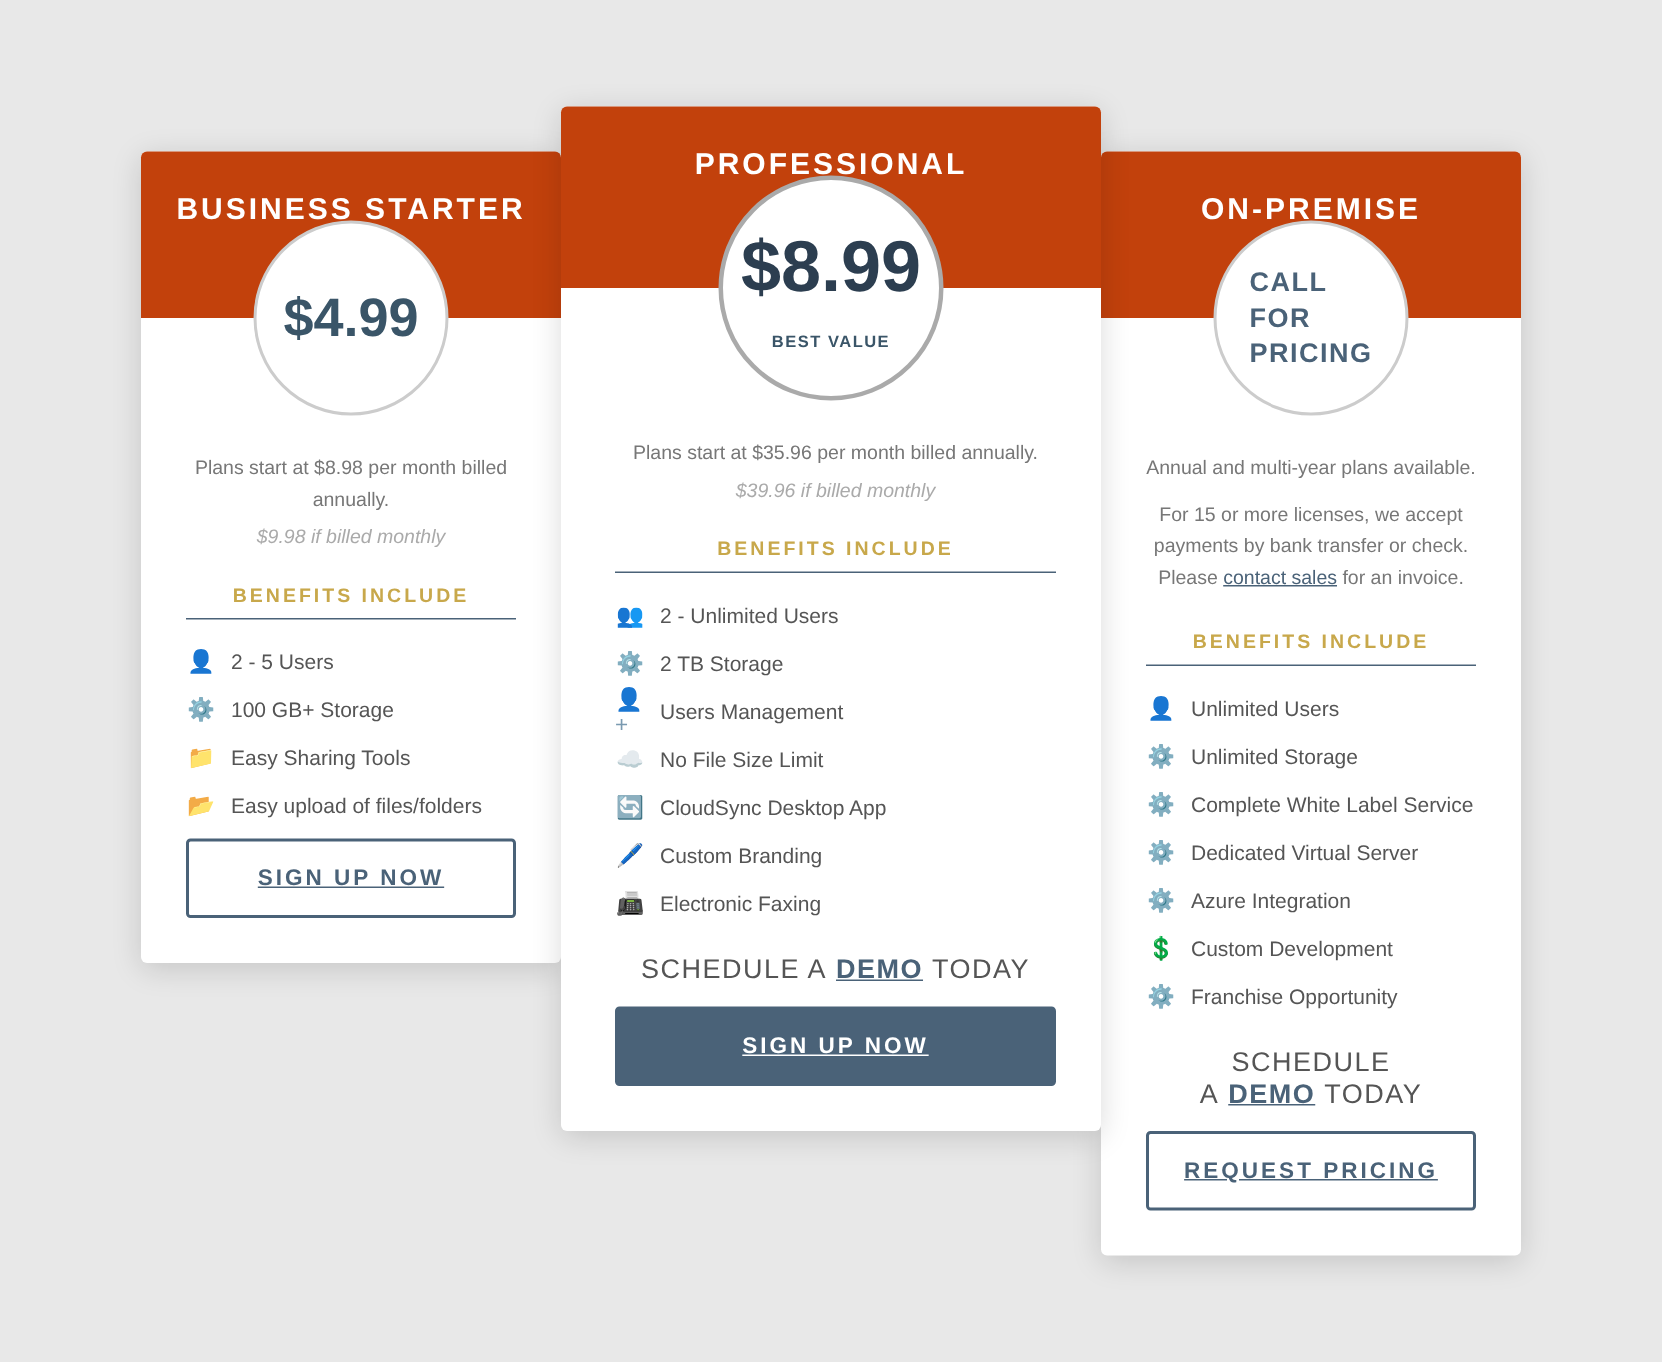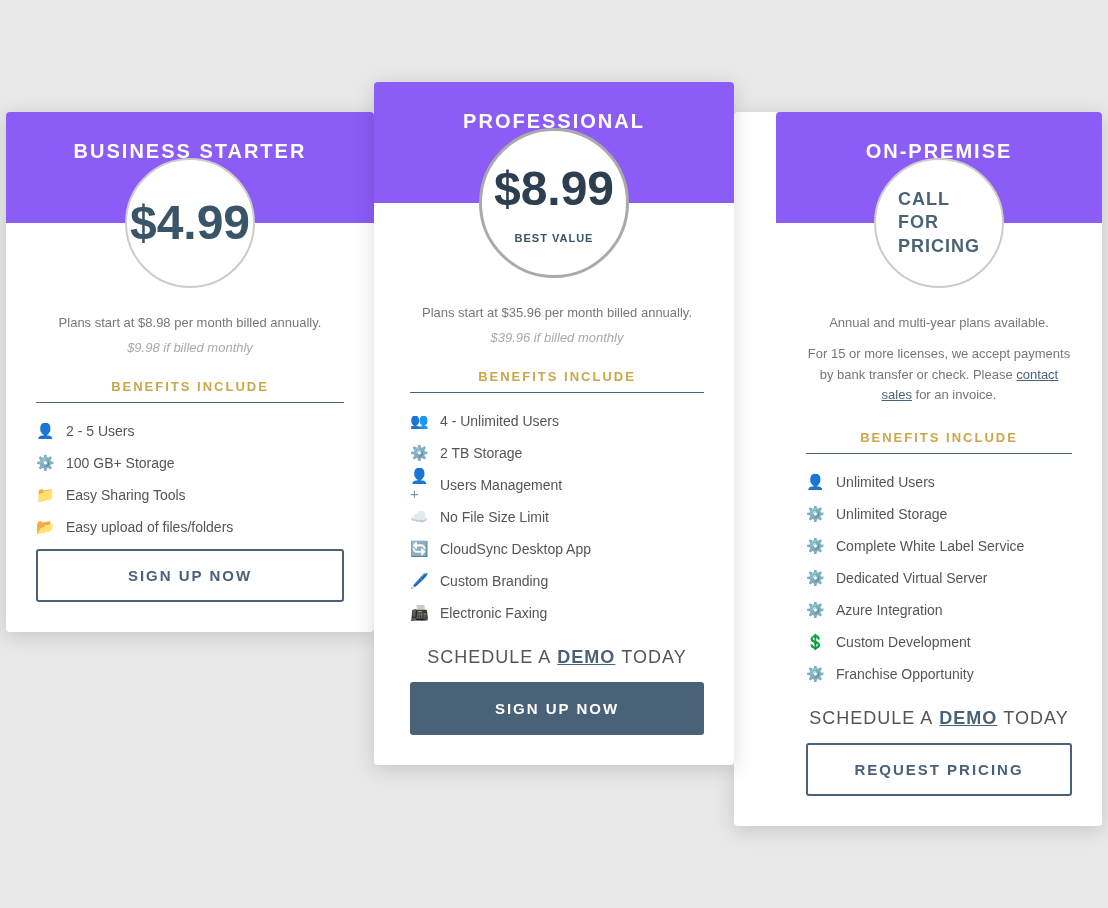--- a/index.html
+++ b/index.html
@@ -17,40 +17,39 @@
       align-items: flex-start;
       justify-content: center;
       gap: 0;
       padding: 40px 20px;
       position: relative;
     }
     .card {
       background: #fff;
       border-radius: 4px;
       box-shadow: 0 4px 20px rgba(0,0,0,0.15);
-      width: 368px;
+      width: 280px;
       overflow: visible;
       position: relative;
     }
     .card-left {
       margin-top: 30px;
       z-index: 1;
     }
     .card-center {
       z-index: 2;
       margin-top: 0;
       width: 360px;
     }
     .card-right {
       margin-top: 30px;
       z-index: 1;
-      padding-left: 42px;
     }
     .card-header {
-      background: #8b5cf6;
+      background: #c2410c;
       padding: 28px 20px 60px;
       text-align: center;
       position: relative;
       border-radius: 4px 4px 0 0;
     }
     .card-center .card-header {
       padding-bottom: 70px;
     }
     .card-header-title {
       color: #fff;
@@ -76,21 +75,21 @@
       transform: translateX(-50%);
     }
     .card-center .price-circle {
       width: 150px;
       height: 150px;
       bottom: -75px;
       border: 3px solid #aaa;
     }
     .price-amount {
       color: #3a5568;
-      font-size: 48px;
+      font-size: 36px;
       font-weight: 700;
     }
     .card-center .price-amount {
       font-size: 48px;
       color: #2c3e50;
     }
     .price-badge {
       color: #3a5568;
       font-size: 11px;
       font-weight: 700;
@@ -182,20 +181,21 @@
       font-size: 15px;
       font-weight: 600;
       letter-spacing: 2px;
       text-transform: uppercase;
       cursor: pointer;
       border-radius: 3px;
       border: 2px solid #4a6278;
       background: #fff;
       color: #4a6278;
       margin-top: 10px;
+      text-decoration: underline;
     }
     .btn-signup-dark {
       background: #4a6278;
       color: #fff;
       border: 2px solid #4a6278;
     }
     .contact-link {
       color: #4a6278;
       text-decoration: underline;
     }
@@ -250,21 +250,21 @@
     </div>
     <div class="card-body">
       <p class="billing-info">Plans start at $35.96 per month billed annually.</p>
       <p class="billing-monthly">$39.96 if billed monthly</p>
 
       <div class="benefits-title">BENEFITS INCLUDE</div>
       <hr class="benefits-divider">
 
       <div class="benefit-item">
         <span class="benefit-icon">👥</span>
-        <span>4 - Unlimited Users</span>
+        <span>2 - Unlimited Users</span>
       </div>
       <div class="benefit-item">
         <span class="benefit-icon">⚙️</span>
         <span>2 TB Storage</span>
       </div>
       <div class="benefit-item">
         <span class="benefit-icon">👤+</span>
         <span>Users Management</span>
       </div>
       <div class="benefit-item">

